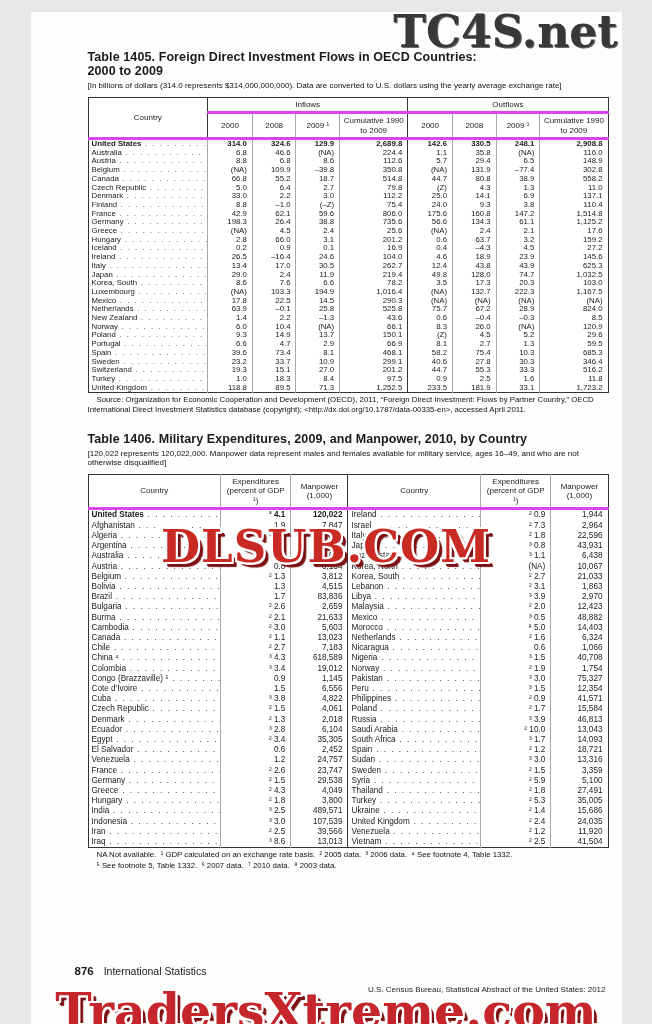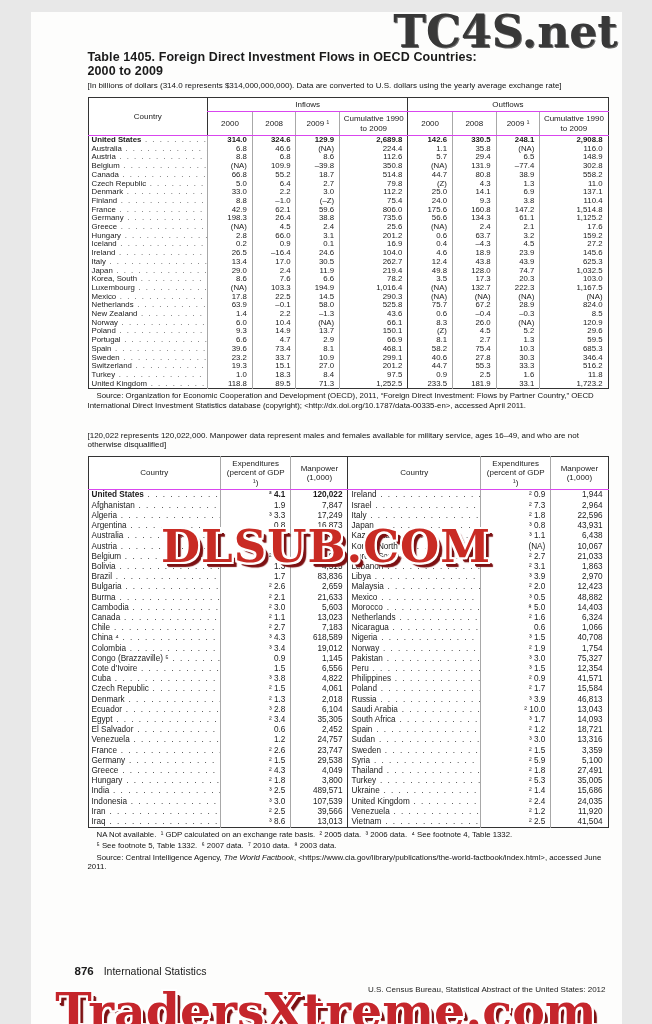--- a/index.html
+++ b/index.html
@@ -8,21 +8,21 @@
   .content{position:absolute;left:0;top:0;right:0;padding:38px 13px 0 57px;}
 
   .tbl-title{font-size:12.5px;font-weight:bold;line-height:14px;letter-spacing:.1px;}
   .headnote{font-size:8px;line-height:9.5px;margin:3px 0 6px;max-width:575px;color:#111;}
 
   table{border-collapse:collapse;width:100%;table-layout:fixed;background:#fff;}
   .datatable{border:1px solid #333;}
   .datatable th,.datatable td{border-left:1px solid #a8a8a8;padding:0 2px;}
   .datatable th:first-child,.datatable td:first-child{border-left:none;}
   .datatable thead th{font-weight:normal;font-size:8px;line-height:9.5px;text-align:center;
-       vertical-align:middle;border-bottom:1px solid #d946ef;padding:2px 2px;}
+       vertical-align:middle;border-bottom:3px solid #d946ef;padding:2px 2px;}
   td.half,th.half{border-left:1px solid #333 !important;}
   td.n{text-align:right;padding-right:5px;white-space:nowrap;}
   td.c{text-align:left;padding-left:3px;white-space:nowrap;overflow:hidden;}
   .dots{color:#333;letter-spacing:1.5px;font-weight:normal;}
   .b{font-weight:bold;}
   #t1405 tbody td{font-size:7.8px;line-height:8.7px;}
   #t1406 tbody td{font-size:8.2px;line-height:10.2px;}
 
   .notes,.src{font-size:7.8px;line-height:9.3px;color:#111;text-indent:9px;margin-top:2px;
               white-space:pre-wrap;overflow-wrap:anywhere;max-width:578px;}
@@ -297,21 +297,21 @@
             <td class="n">290.3</td>
             <td class="n half">(NA)</td>
             <td class="n">(NA)</td>
             <td class="n">(NA)</td>
             <td class="n">(NA)</td>
           </tr>
           <tr>
             <td class="c"><span>Netherlands</span><span class="dots"> . . . . . . . . . . . . . . . . . . . . . . . . . . . . . . . . . . . . . . . . . . . . . . . . . . . . . . . . . . . . . . . . . . . . . . . . . . . . . . . . . . . . . . . . . .</span></td>
             <td class="n">63.9</td>
             <td class="n">–0.1</td>
-            <td class="n">58.0</td>
+            <td class="n">25.8</td>
             <td class="n">525.8</td>
             <td class="n half">75.7</td>
             <td class="n">67.2</td>
             <td class="n">28.9</td>
             <td class="n">824.0</td>
           </tr>
           <tr>
             <td class="c"><span>New Zealand</span><span class="dots"> . . . . . . . . . . . . . . . . . . . . . . . . . . . . . . . . . . . . . . . . . . . . . . . . . . . . . . . . . . . . . . . . . . . . . . . . . . . . . . . . . . . . . . . . . .</span></td>
             <td class="n">1.4</td>
             <td class="n">2.2</td>
@@ -410,20 +410,21 @@
             <td class="n">33.1</td>
             <td class="n">1,723.2</td>
           </tr>
         </tbody>
     </table>
 
     <div class="src">Source: Organization for Economic Cooperation and Development (OECD), 2011, “Foreign Direct Investment: Flows by Partner Country,” OECD International Direct Investment Statistics database (copyright); &lt;http://dx.doi.org/10.1787/data-00335-en&gt;, accessed April 2011.</div>
 
     <div class="gap"></div>
 
+    <div class="tbl-title">Table 1406. Military Expenditures, 2009, and Manpower, 2010, by Country</div>
     <div class="headnote">[120,022 represents 120,022,000. Manpower data represent males and females available for military service, ages 16–49, and who are not otherwise disqualified]</div>
 
     <table class="datatable" id="t1406">
       <colgroup>
         <col style="width:25.5%">
           <col style="width:13.5%">
           <col style="width:11%">
         <col style="width:25.5%">
           <col style="width:13.5%">
           <col style="width:11%">
@@ -701,21 +702,20 @@
             <td class="n">13,013</td>
             <td class="c half"><span>Vietnam</span><span class="dots"> . . . . . . . . . . . . . . . . . . . . . . . . . . . . . . . . . . . . . . . . . . . . . . . . . . . . . . . . . . . . . . . . . . . . . . . . . . . . . . . . . . . . . . . . . .</span></td>
             <td class="n">² 2.5</td>
             <td class="n">41,504</td>
           </tr>
         </tbody>
     </table>
 
     <div class="notes">NA Not available.  ¹ GDP calculated on an exchange rate basis.  ² 2005 data.  ³ 2006 data.  ⁴ See footnote 4, Table 1332.</div>
     <div class="notes">⁵ See footnote 5, Table 1332.  ⁶ 2007 data.  ⁷ 2010 data.  ⁸ 2003 data.</div>
-    <div class="src"><span>Source: Central Intelligence Agency, </span><i>The World Factbook</i><span>, &lt;https://www.cia.gov/library/publications/the-world-factbook/index.html&gt;, accessed June 2011.</span></div>
 
   </div>
 
   <div class="footer-left">
     <span class="pg">876</span><span class="sec">International Statistics</span>
   </div>
   <div class="credit">U.S. Census Bureau, Statistical Abstract of the United States: 2012</div>
 
   <div class="wm wm-top">TC4S.net</div>
   <div class="wm wm-mid">DLSUB.COM</div>

